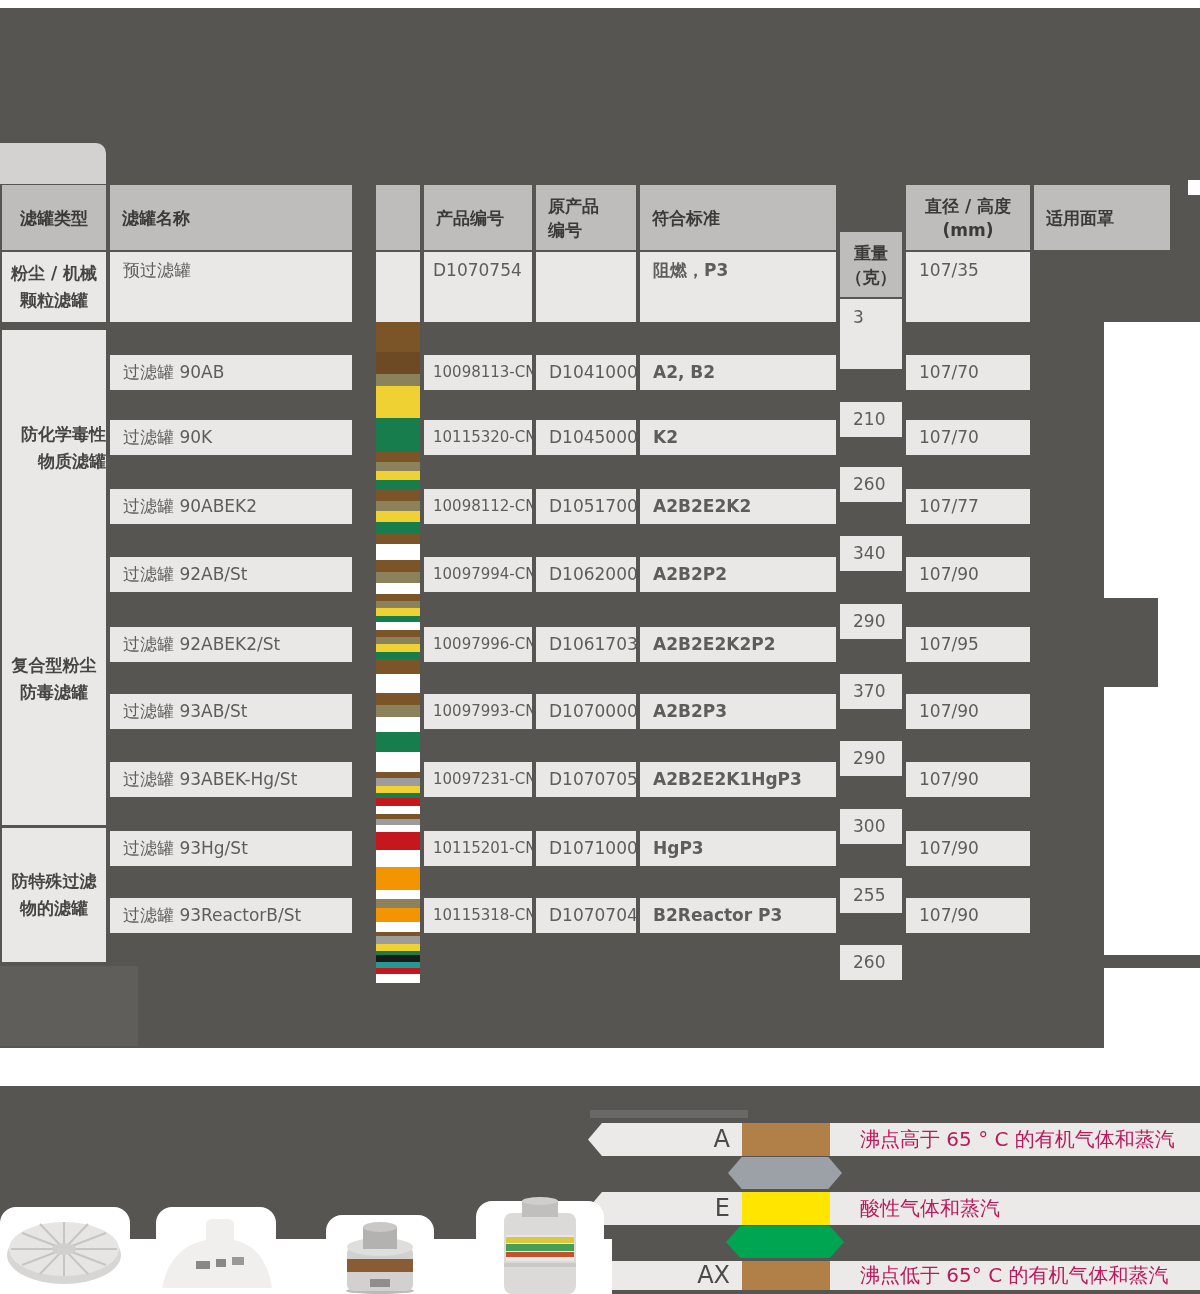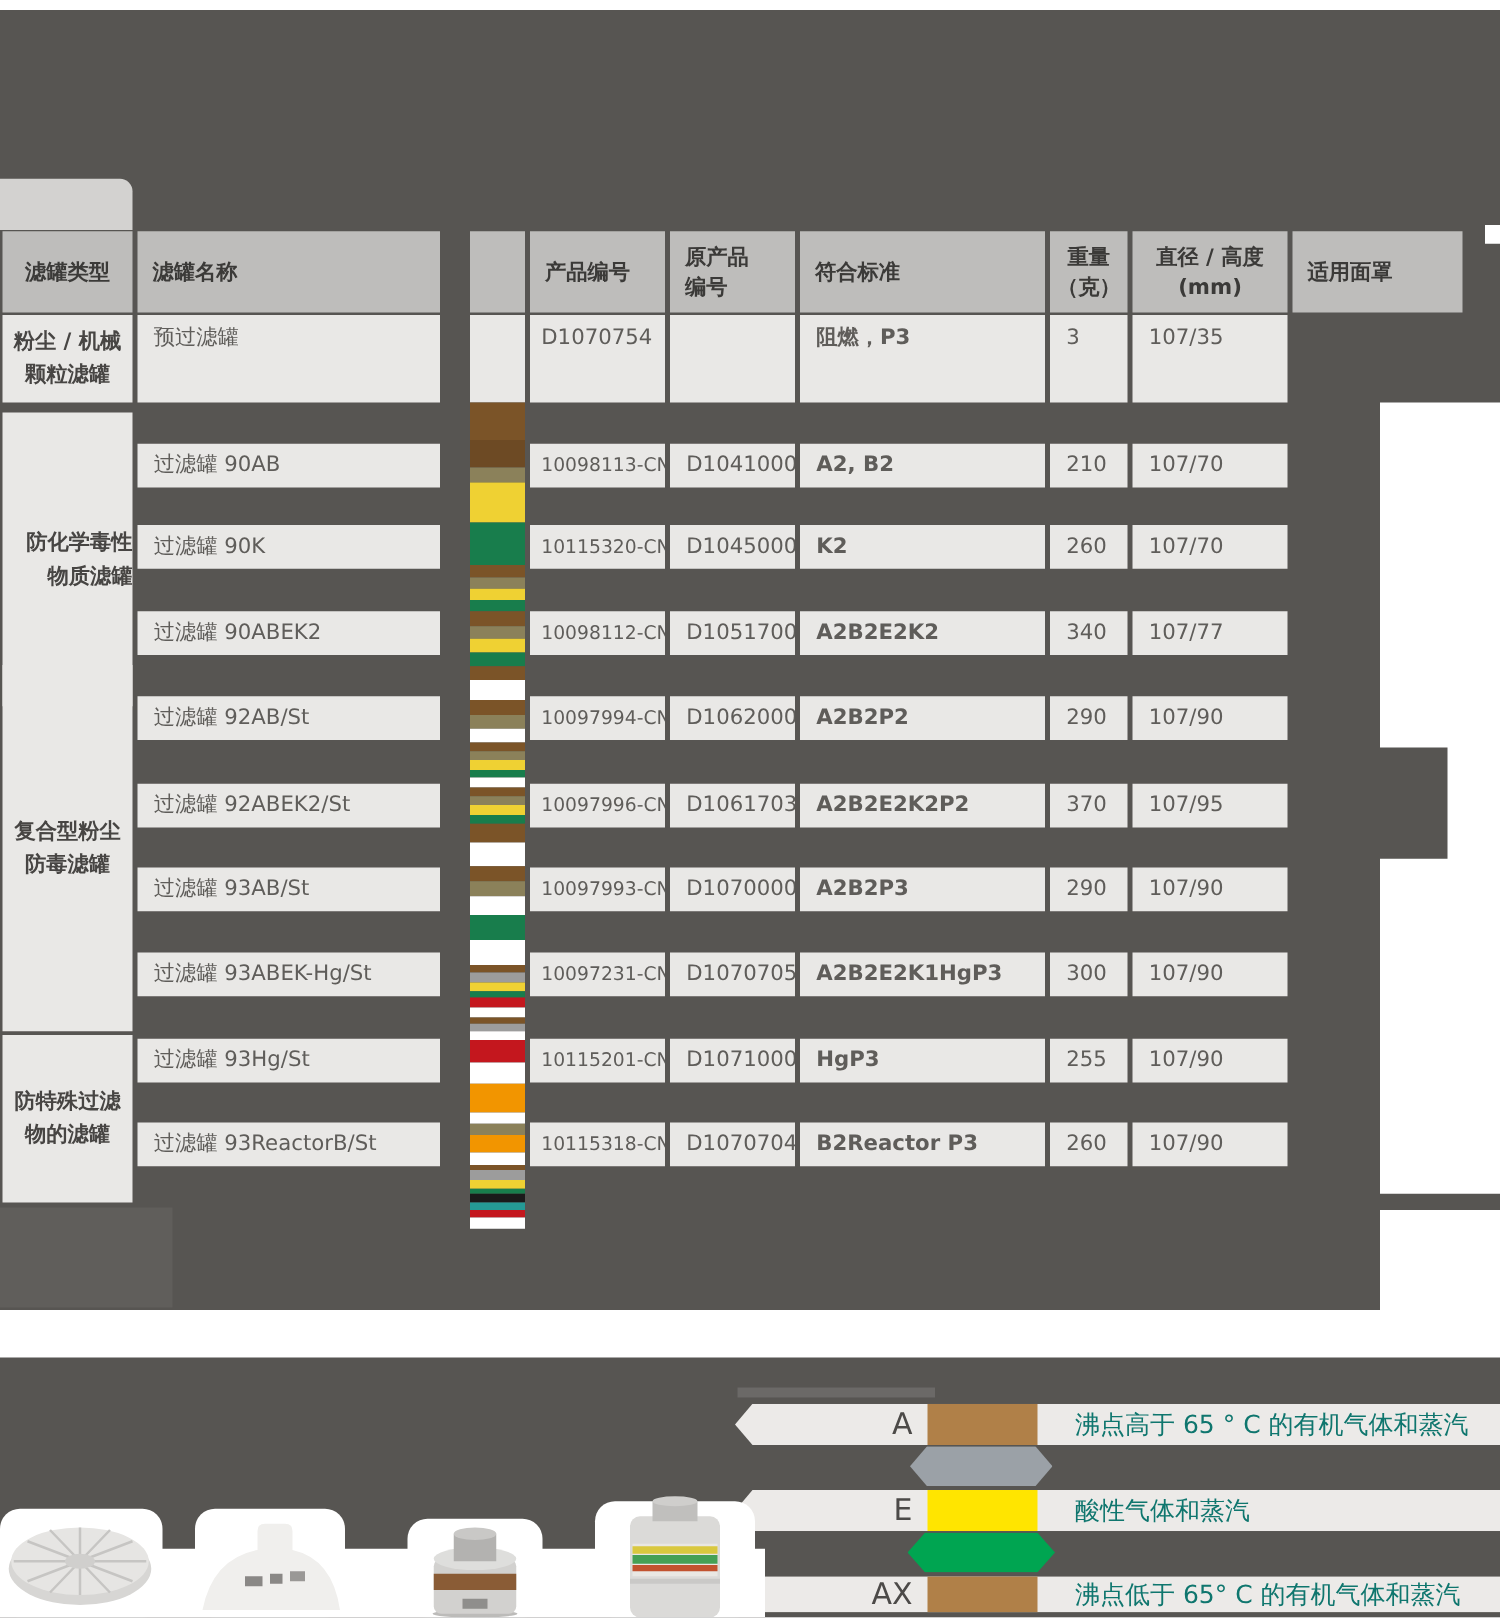--- a/index.html
+++ b/index.html
@@ -17,21 +17,21 @@
   #tab{left:0;top:143px;width:106px;height:41px;background:#d3d2d0;border-radius:0 10px 0 0;}
   #legend-sliver{left:590px;top:1110px;width:158px;height:8px;background:#6b6967;}
 
   
   .c-type{left:2px;width:104px;}
   .c-name{left:110px;width:242px;}
   .c-band{left:376px;width:44px;}
   .c-prod{left:424px;width:108px;}
   .c-orig{left:536px;width:100px;}
   .c-std{left:640px;width:196px;font-weight:bold;}
-  .c-wt{left:840px;width:62px;}
+  .c-wt{left:840px;width:62px;margin-top:47px;}
   .c-size{left:906px;width:124px;}
   .c-mask{left:1034px;width:136px;}
 
   .hcell{position:absolute;top:185px;height:65px;background:#bebdbb;color:#3b3a38;
          font-weight:bold;font-size:17px;box-sizing:border-box;padding:0 0 0 12px;
          display:flex;flex-direction:column;justify-content:center;line-height:24px;white-space:nowrap;overflow:hidden;}
   .hcell.center{align-items:center;padding-left:0;text-align:center;}
 
   .row{position:absolute;left:0;width:1200px;height:35px;padding-left:36px;}
   .cell{position:absolute;top:0;height:35px;background:#e9e8e6;color:#5f5d5a;font-size:17px;
@@ -45,21 +45,21 @@
 
   #stripe{position:absolute;left:376px;top:322px;width:44px;}
   #stripe .seg{width:100%;}
 
   
   .ribbon{position:absolute;left:588px;width:612px;height:33px;background:#eceae8;
           clip-path:polygon(14px 0,100% 0,100% 100%,14px 100%,0 50%);}
   .ribbon .lab{position:absolute;left:14px;top:0;width:128px;text-align:right;font-size:24px;
                color:#4c4a48;line-height:33px;}
   .ribbon .sw{position:absolute;left:154px;top:0;width:88px;height:100%;}
-  .ribbon .desc{position:absolute;left:272px;top:0;font-size:20px;color:#0f766e;line-height:33px;white-space:nowrap;}
+  .ribbon .desc{position:absolute;left:272px;top:0;font-size:20px;color:#be185d;line-height:33px;white-space:nowrap;}
   .hexagon{position:absolute;height:32px;clip-path:polygon(12% 0,88% 0,100% 50%,88% 100%,12% 100%,0 50%);}
   #hex-gray{left:728px;top:1157px;width:114px;}
   #hex-green{left:726px;top:1226px;width:118px;}
   #ribbon-a{top:1123px;}
   #ribbon-e{top:1192px;}
   #ribbon-ax{top:1261px;height:29px;}
   #ribbon-ax .lab,#ribbon-ax .desc{line-height:29px;}
 
   #photos{left:0;top:1195px;width:620px;height:99px;}
 </style>

